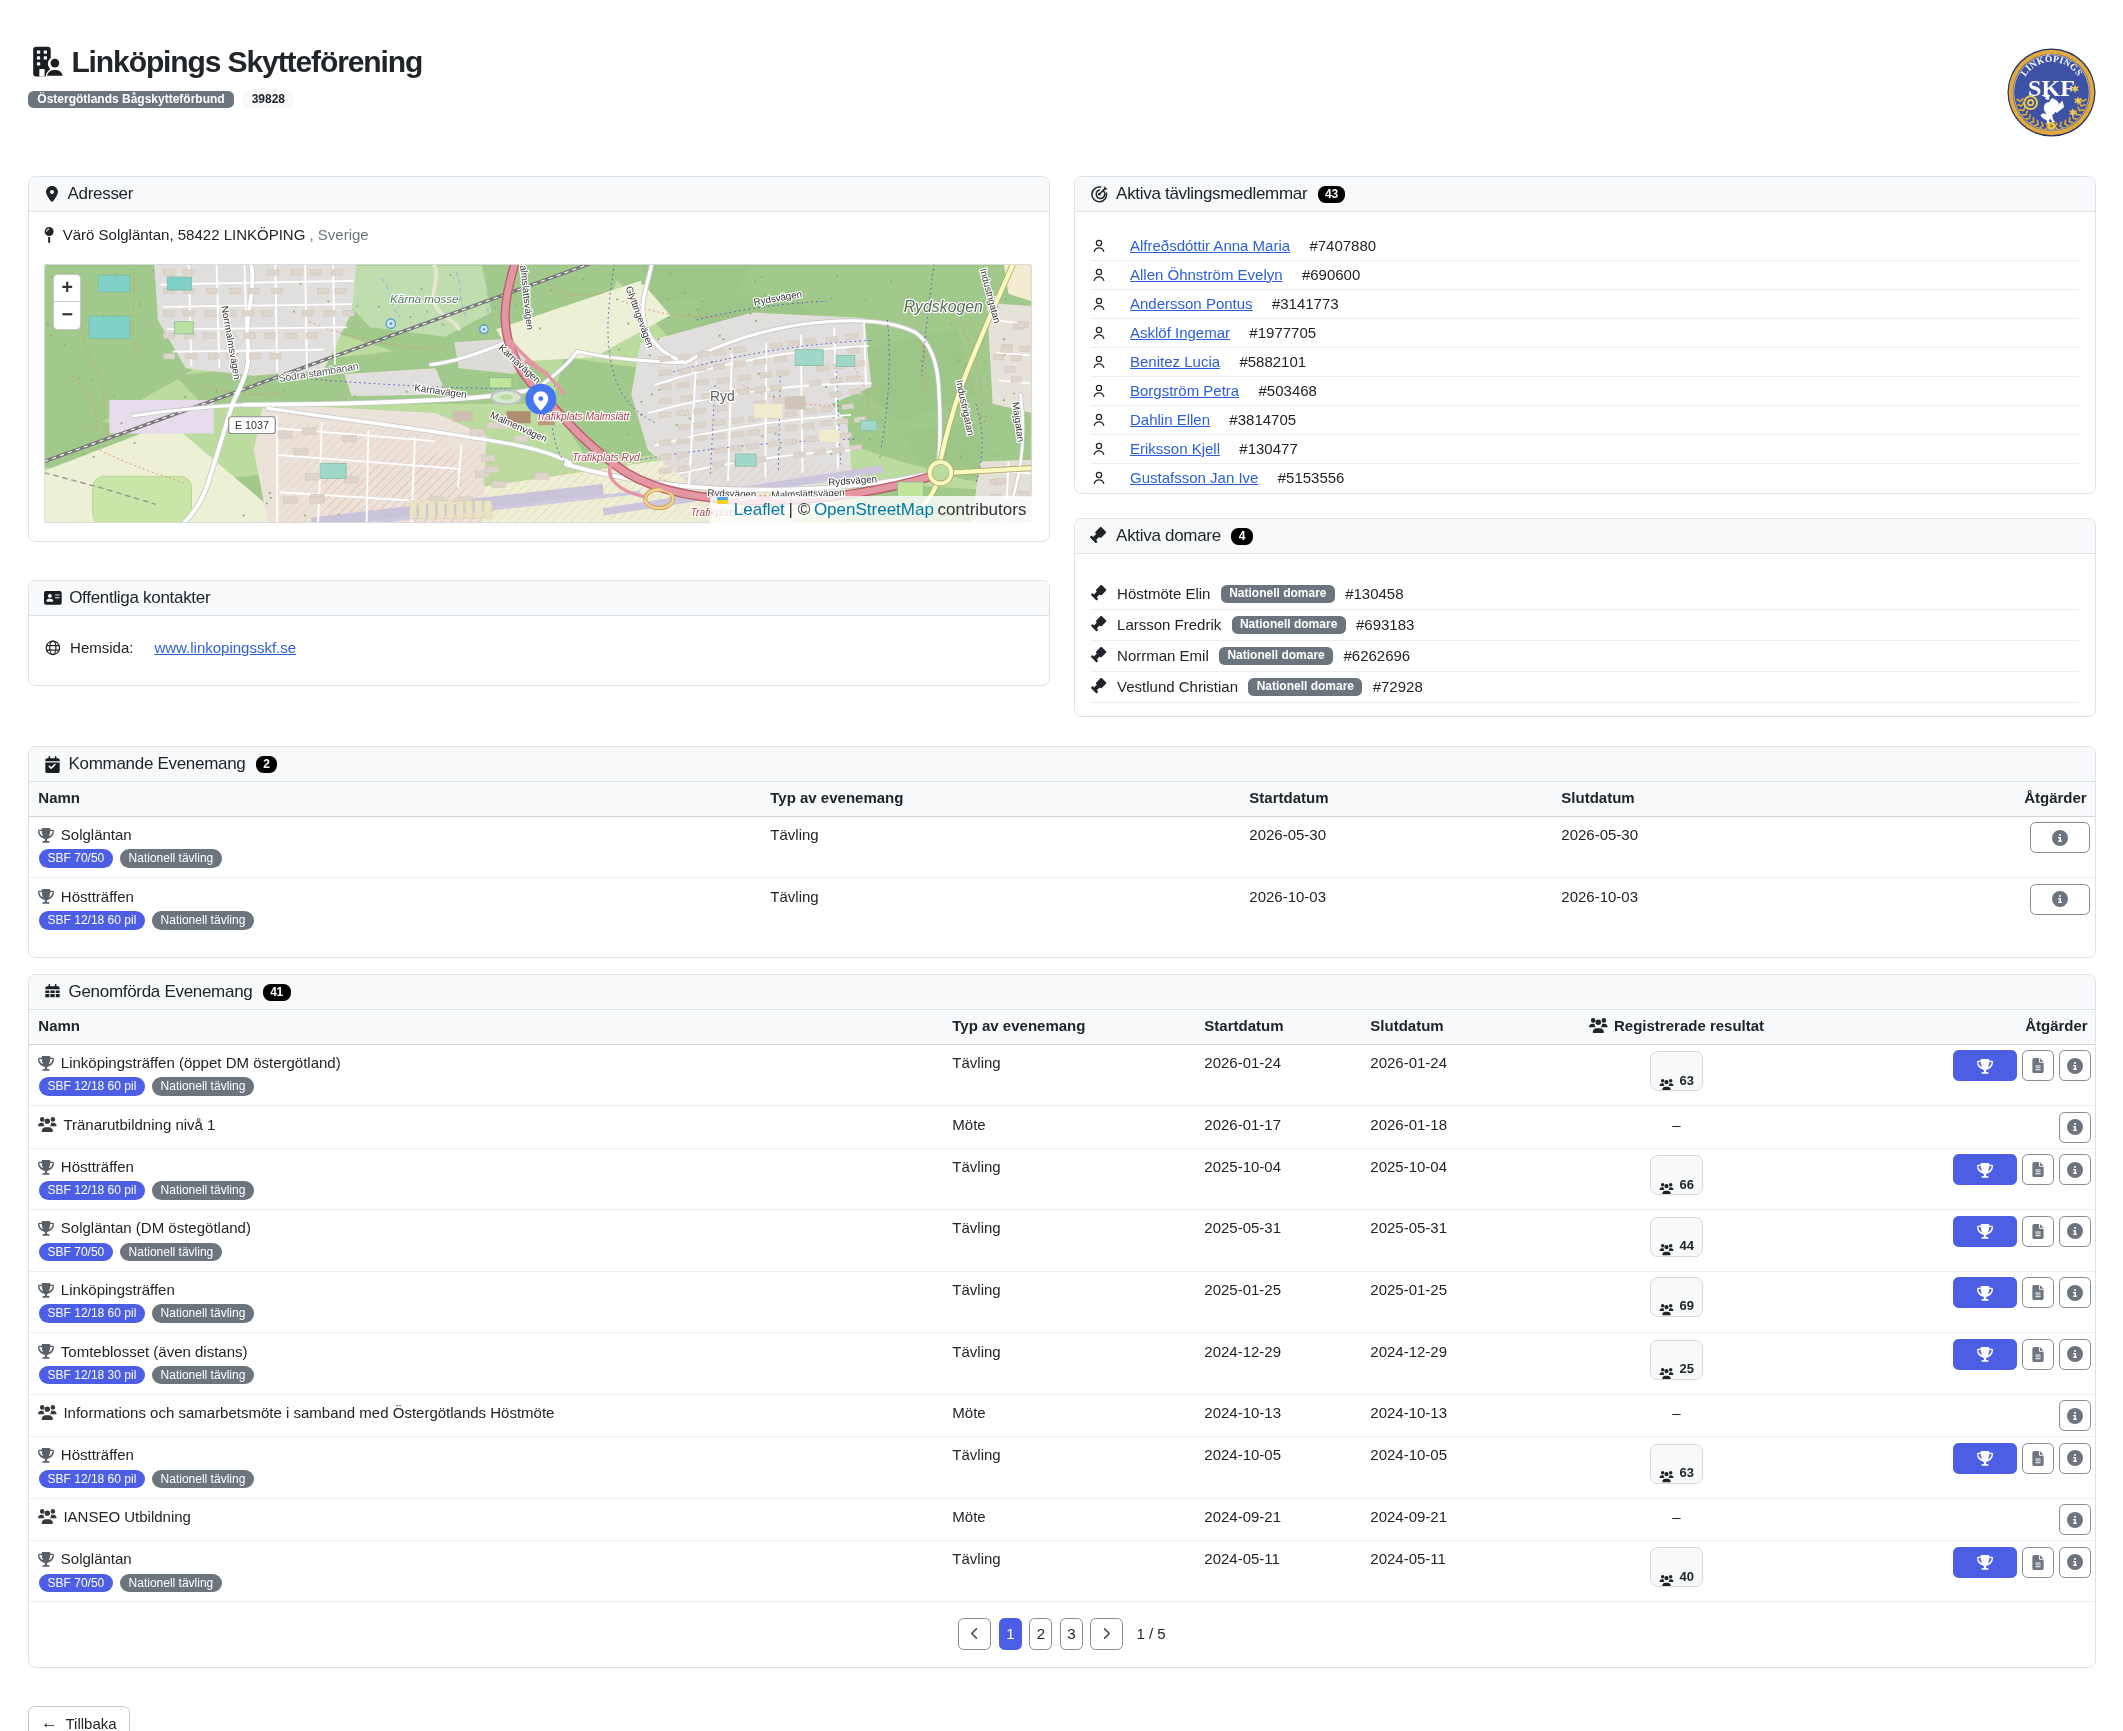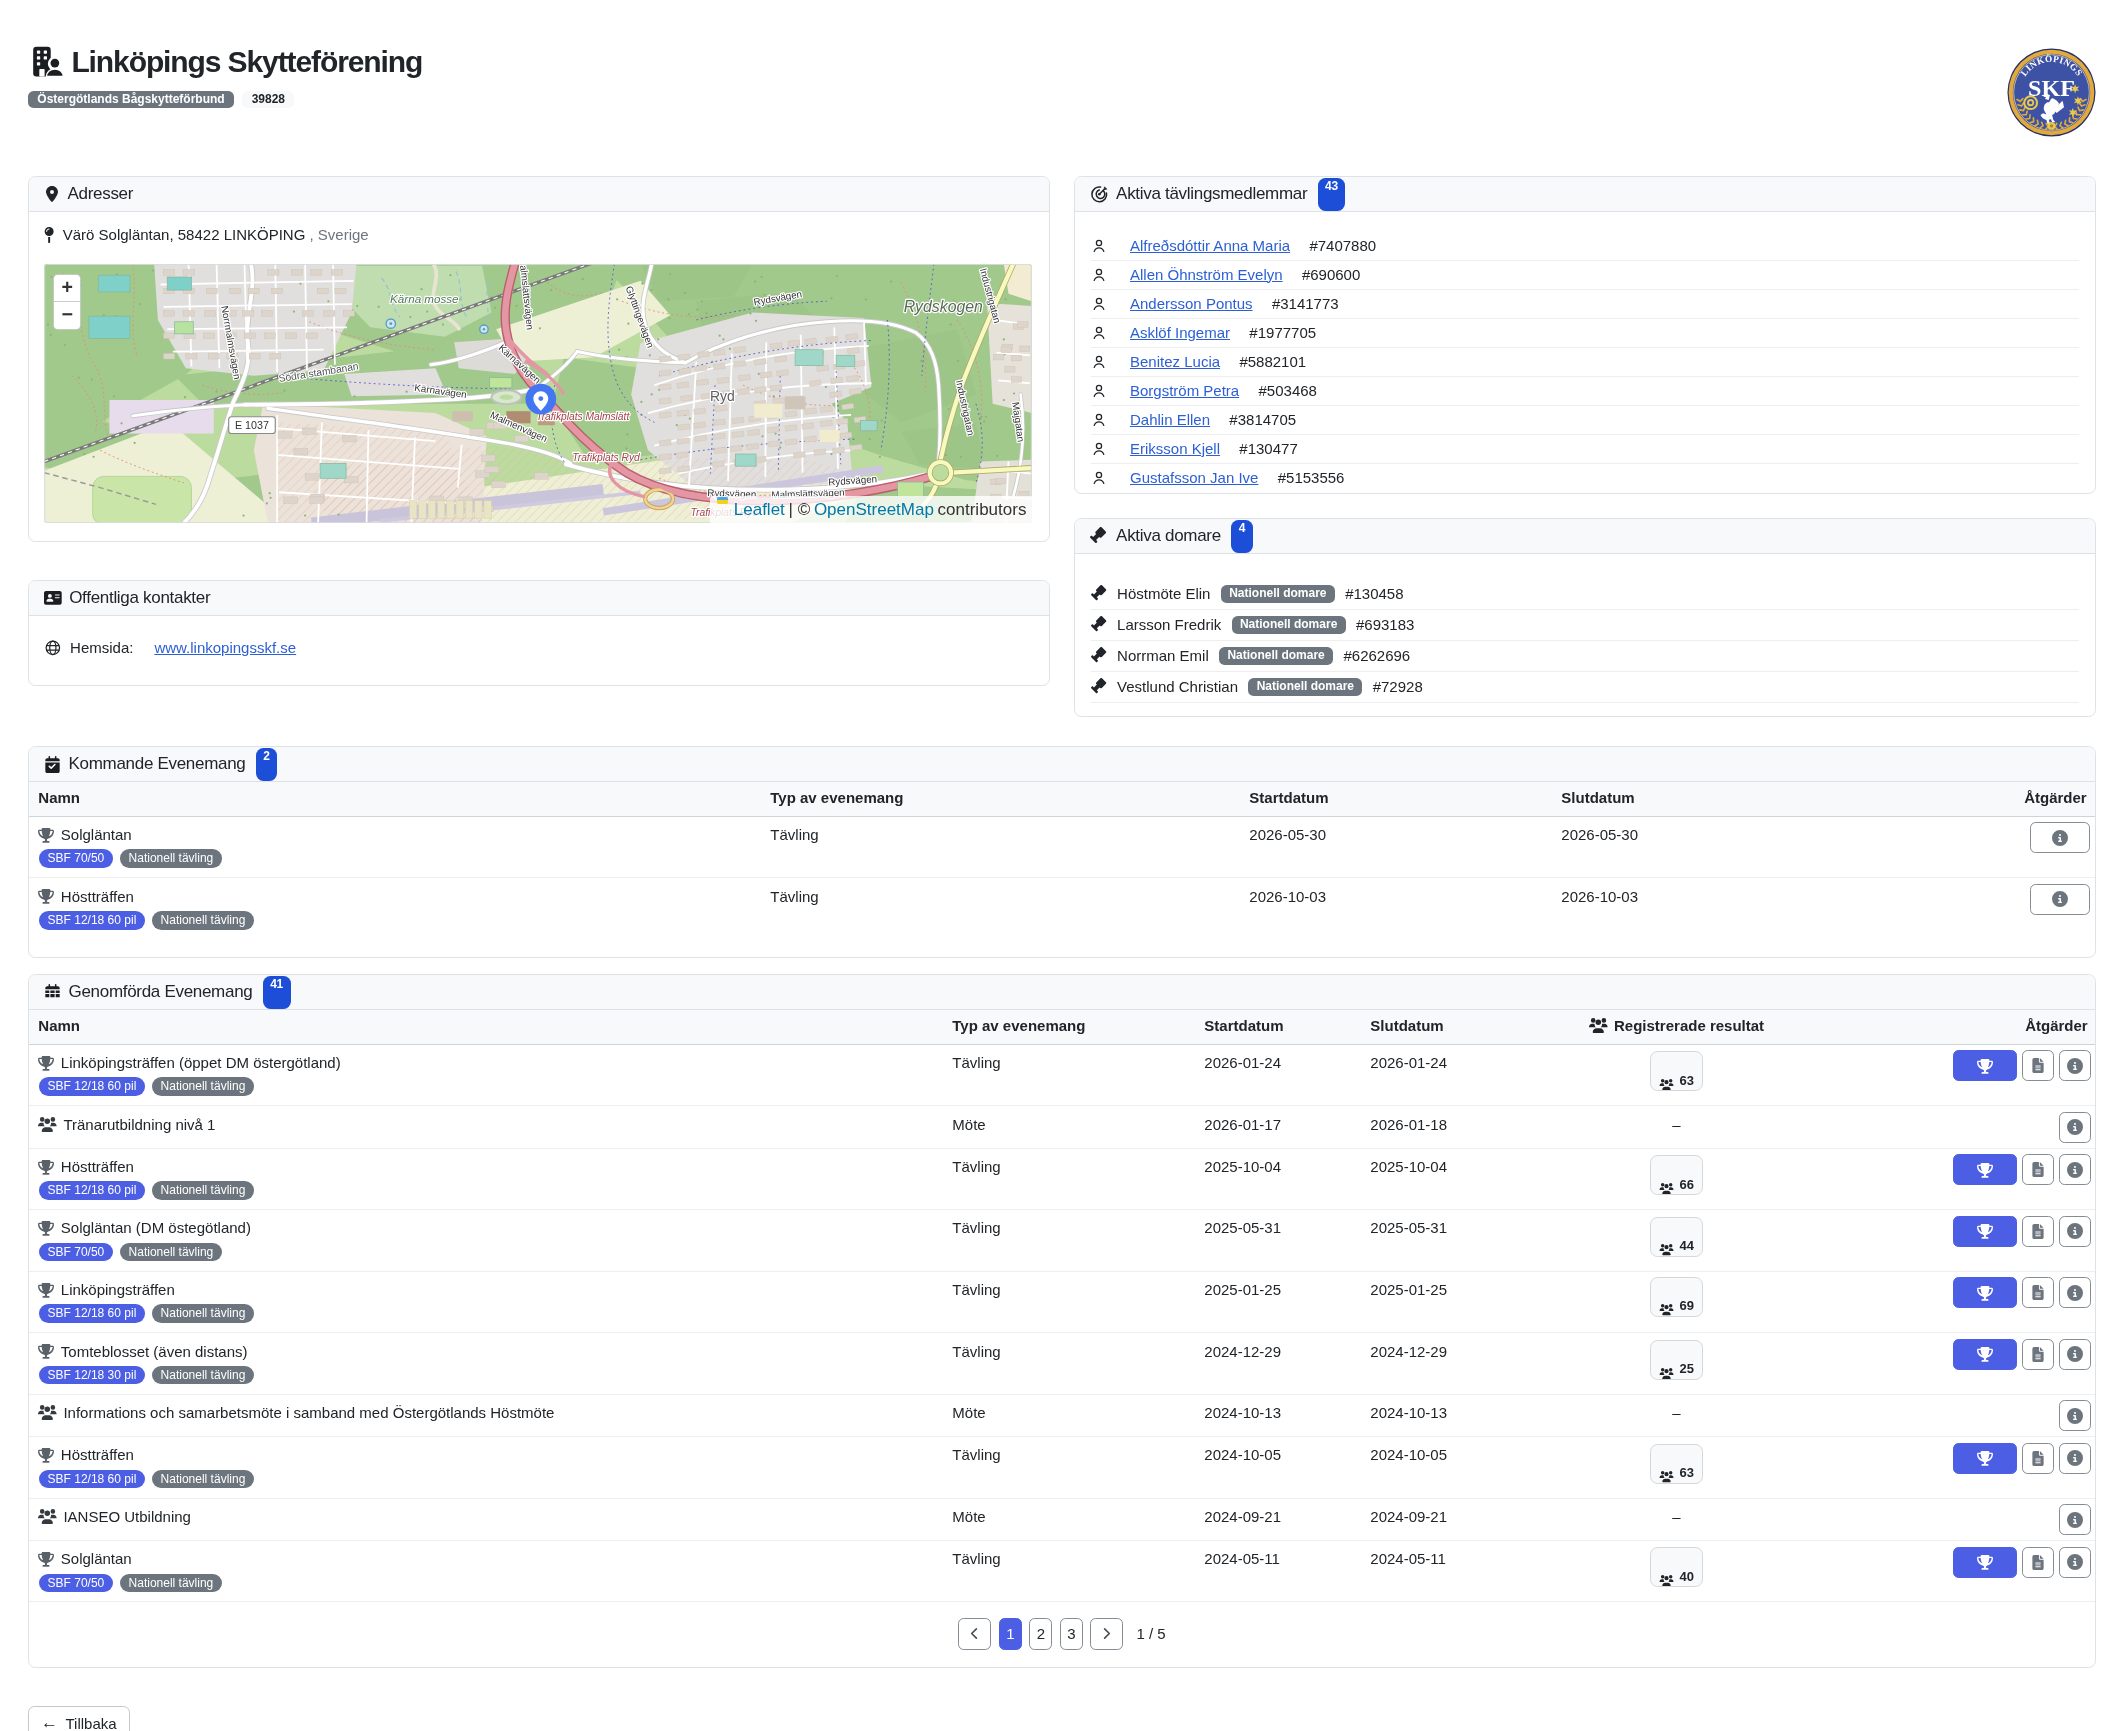--- a/index.html
+++ b/index.html
@@ -11,21 +11,21 @@
 .badgerow{margin-top:6.5px;display:flex;gap:8.4px;align-items:center}
 .bdg{font-size:12px;font-weight:700;padding:0 9.3px;height:17.7px;line-height:17.7px;border-radius:5.6px;display:inline-block}
 .bdg.sec{background:#6c757d;color:#fff}
 .bdg.lt{background:#f8f9fa;color:#212529}
 .logo{position:absolute;top:48px;right:28px}
 .cols{display:flex;gap:24px;margin-top:68px}
 .col{width:1022px;flex:none}
 .card{border:0.9px solid #dee2e6;border-radius:7.5px;background:#fff;overflow:hidden}
 .card-h{background:#f8f9fa;border-bottom:0.9px solid #dee2e6;height:35px;display:flex;align-items:center;gap:7.5px;
   padding:0 15px;font-size:17px;letter-spacing:-0.3px;color:#212529}
-.cbadge{background:#1d4ed8;color:#fff;font-size:12px;font-weight:700;border-radius:7.5px;height:33px;line-height:17.7px;
+.cbadge{background:#000000;color:#fff;font-size:12px;font-weight:700;border-radius:7.5px;height:17px;line-height:17.7px;
   padding:0 7.5px;margin-left:2.8px}
 .adr-body{padding:12px 15px 16px}
 .adrline{display:flex;align-items:center;gap:8.4px;font-size:15px;margin-bottom:17.7px}
 .adrline .mut{color:#6c757d}
 .mapbox{position:relative;width:988px;height:259px}
 .zoomctl{position:absolute;top:9.3px;left:9.3px;width:28px;background:#fff;border:1.9px solid rgba(0,0,0,.22);
   border-radius:4.7px;z-index:5}
 .zoomctl div{height:27px;line-height:25px;text-align:center;font-size:19.6px;font-weight:700;color:#333}
 .zoomctl div:first-child{border-bottom:0.9px solid #ccc}
 .attrib{position:absolute;right:0;bottom:0;background:rgba(255,255,255,.8);font-size:17px;color:#333;

